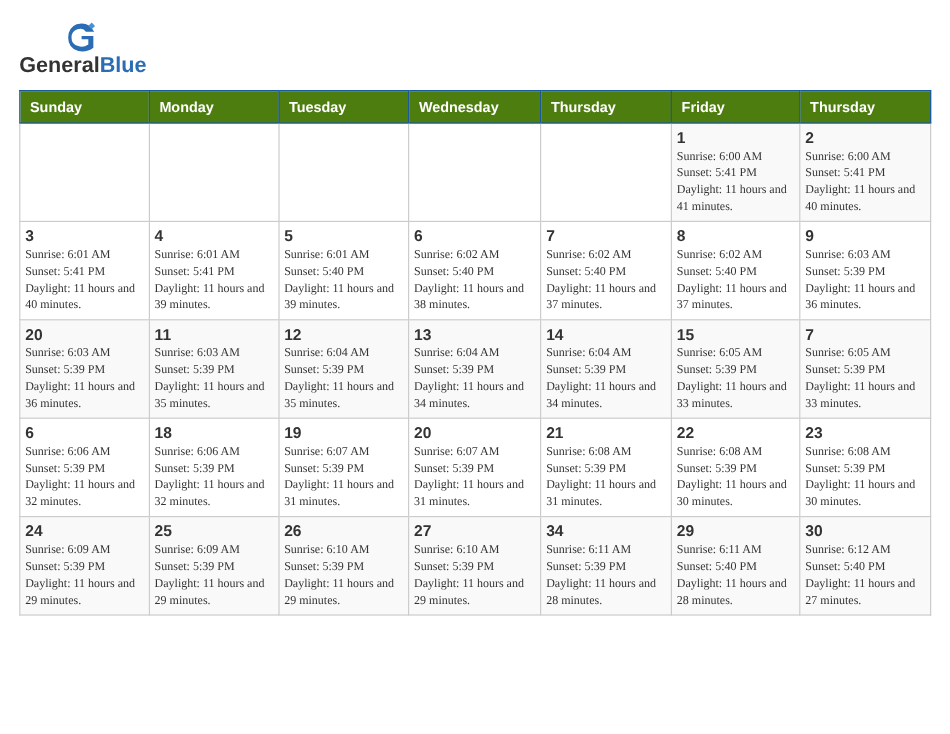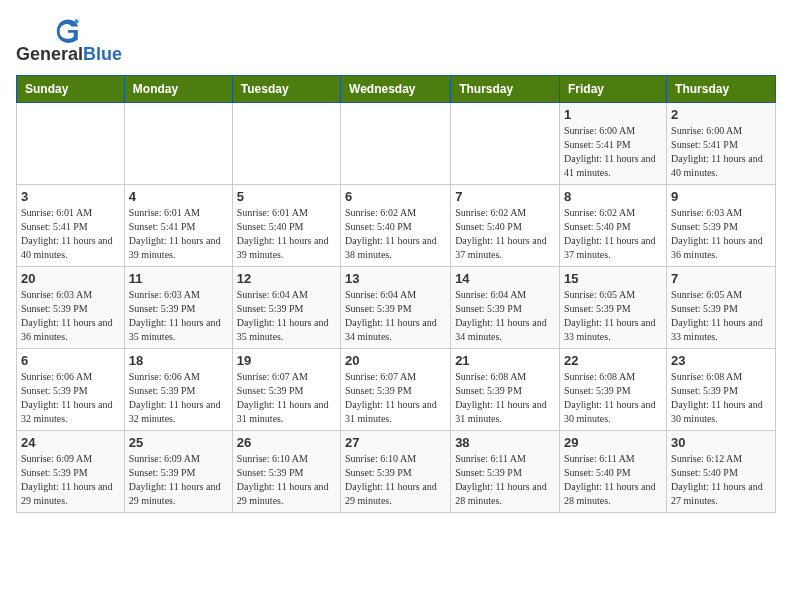--- a/index.html
+++ b/index.html
@@ -293,21 +293,21 @@
 Sunset: 5:39 PM
 Daylight: 11 hours and 29 minutes.</div>
         </td>
         <td>
           <span class="day-number">27</span>
           <div class="day-info" style="white-space: pre-line;">Sunrise: 6:10 AM
 Sunset: 5:39 PM
 Daylight: 11 hours and 29 minutes.</div>
         </td>
         <td>
-          <span class="day-number">38</span>
+          <span class="day-number">34</span>
           <div class="day-info" style="white-space: pre-line;">Sunrise: 6:11 AM
 Sunset: 5:39 PM
 Daylight: 11 hours and 28 minutes.</div>
         </td>
         <td>
           <span class="day-number">29</span>
           <div class="day-info" style="white-space: pre-line;">Sunrise: 6:11 AM
 Sunset: 5:40 PM
 Daylight: 11 hours and 28 minutes.</div>
         </td>

